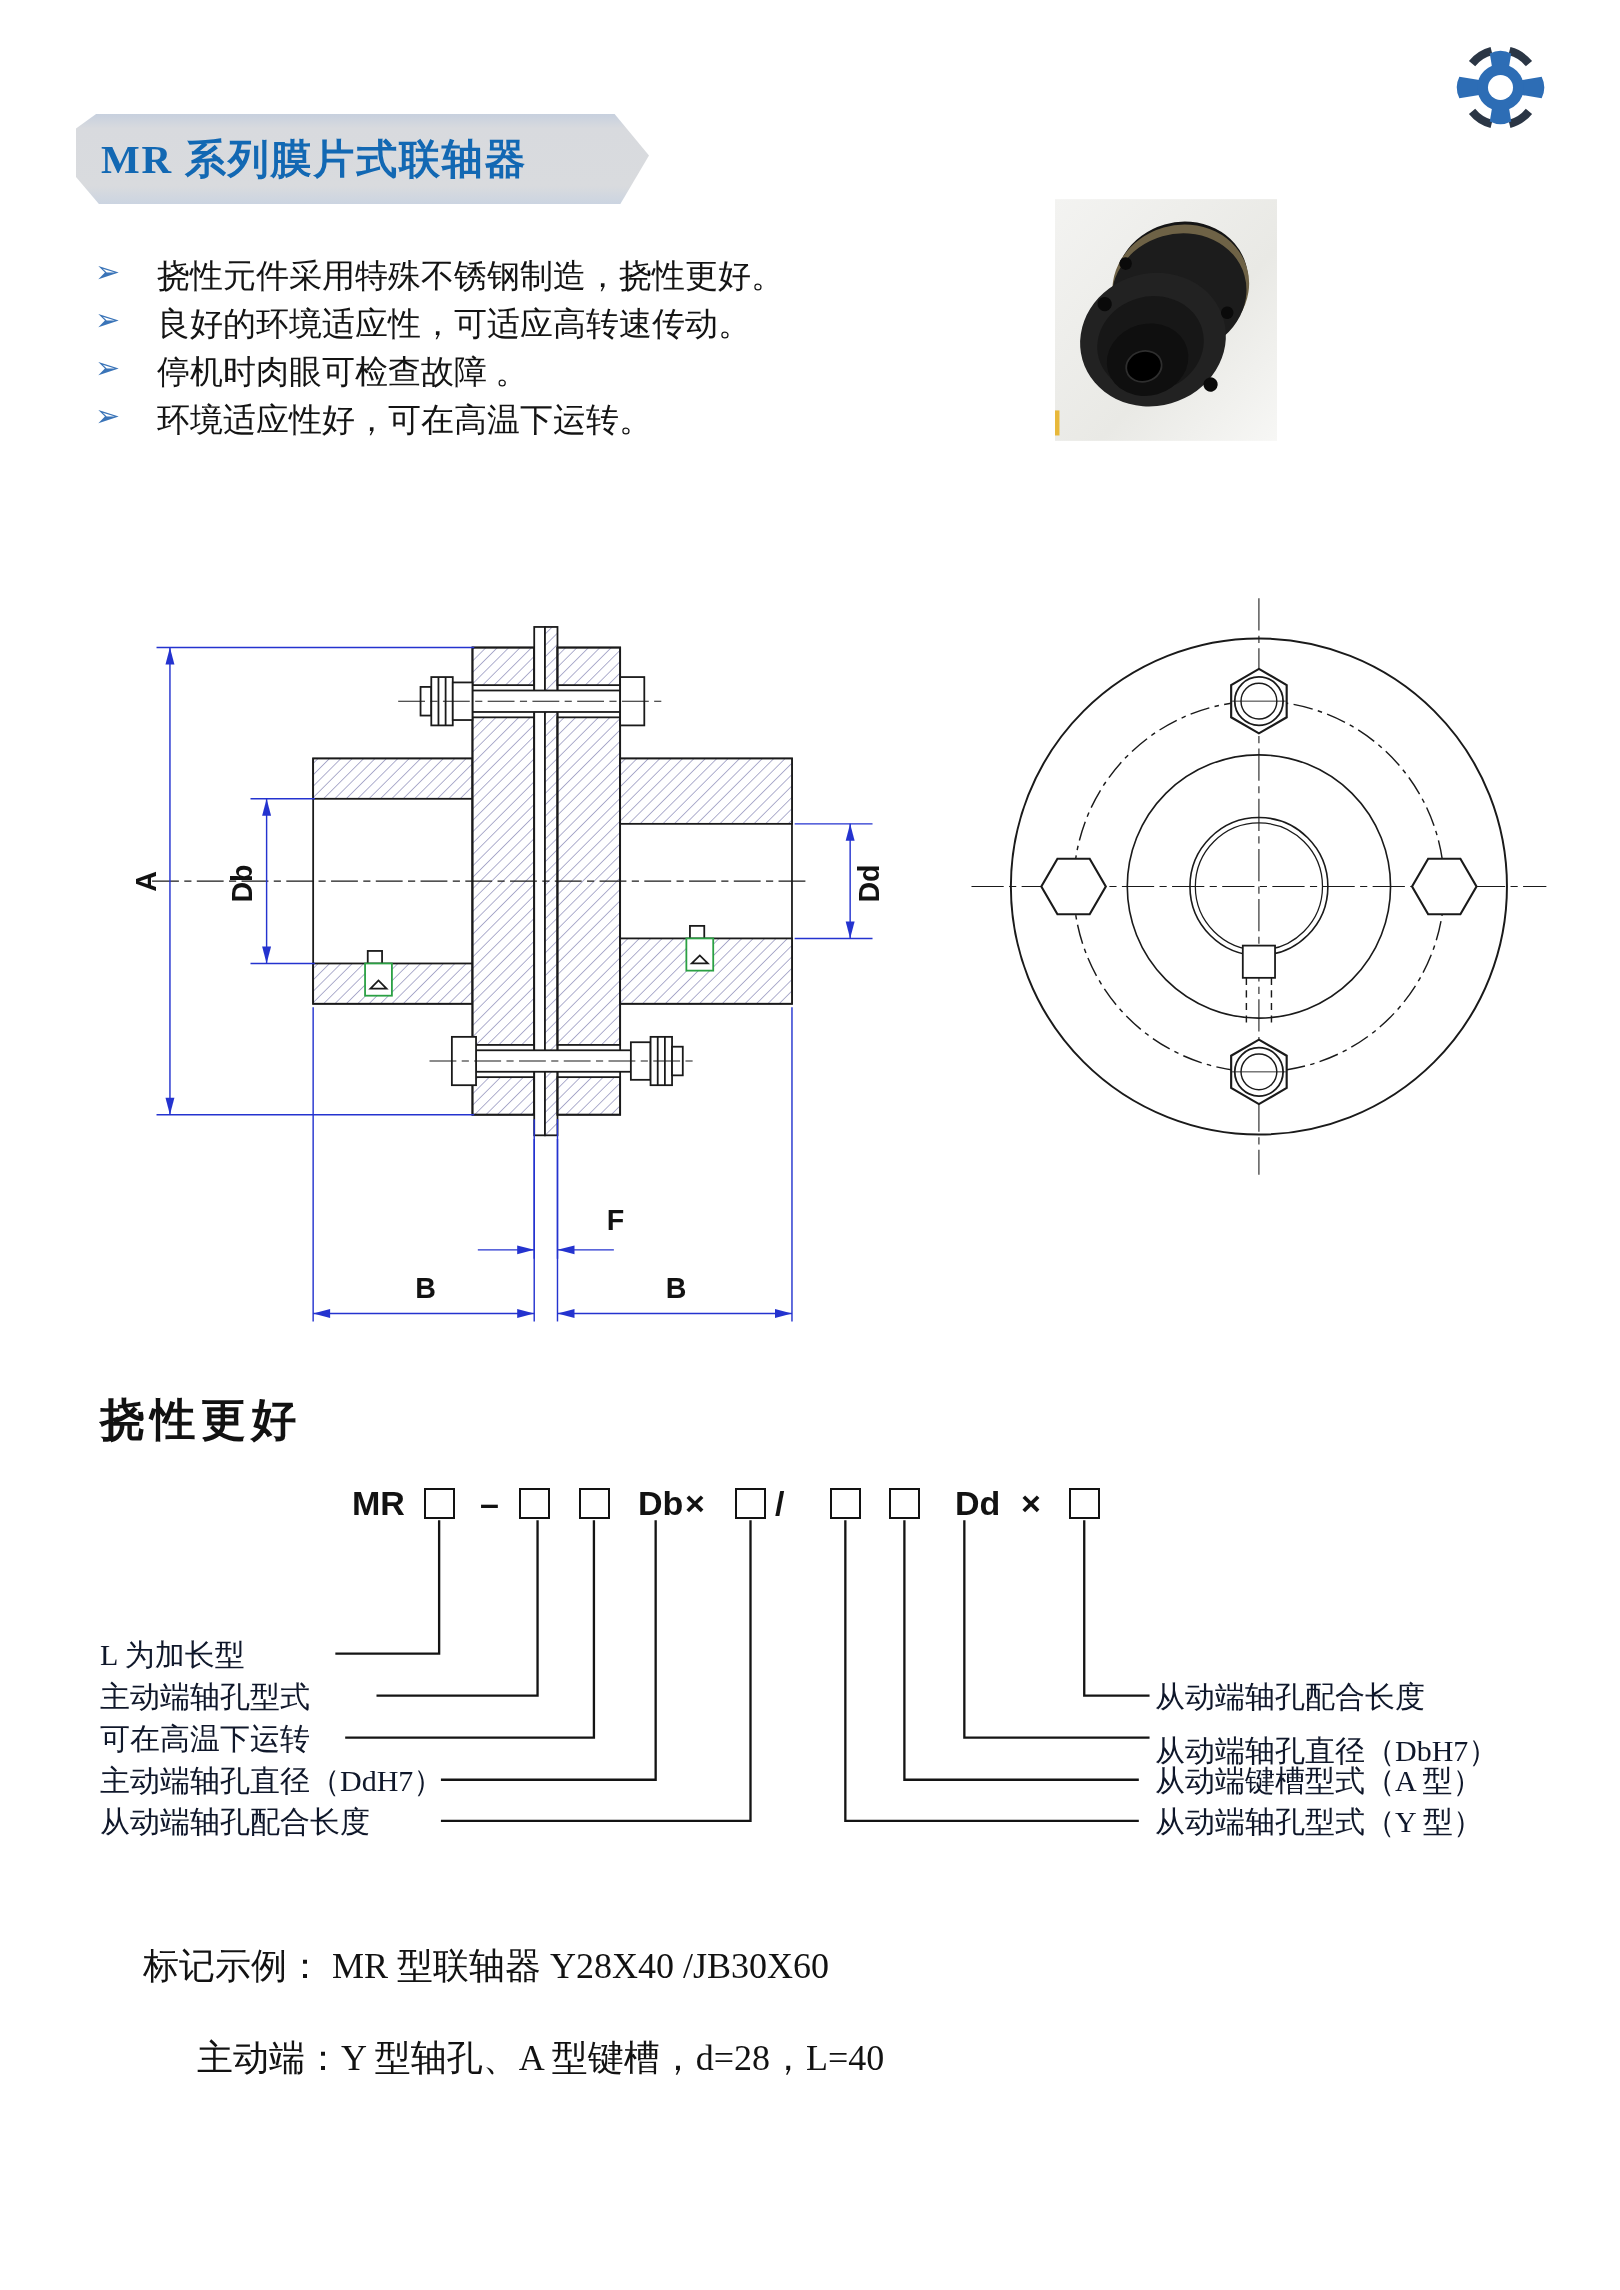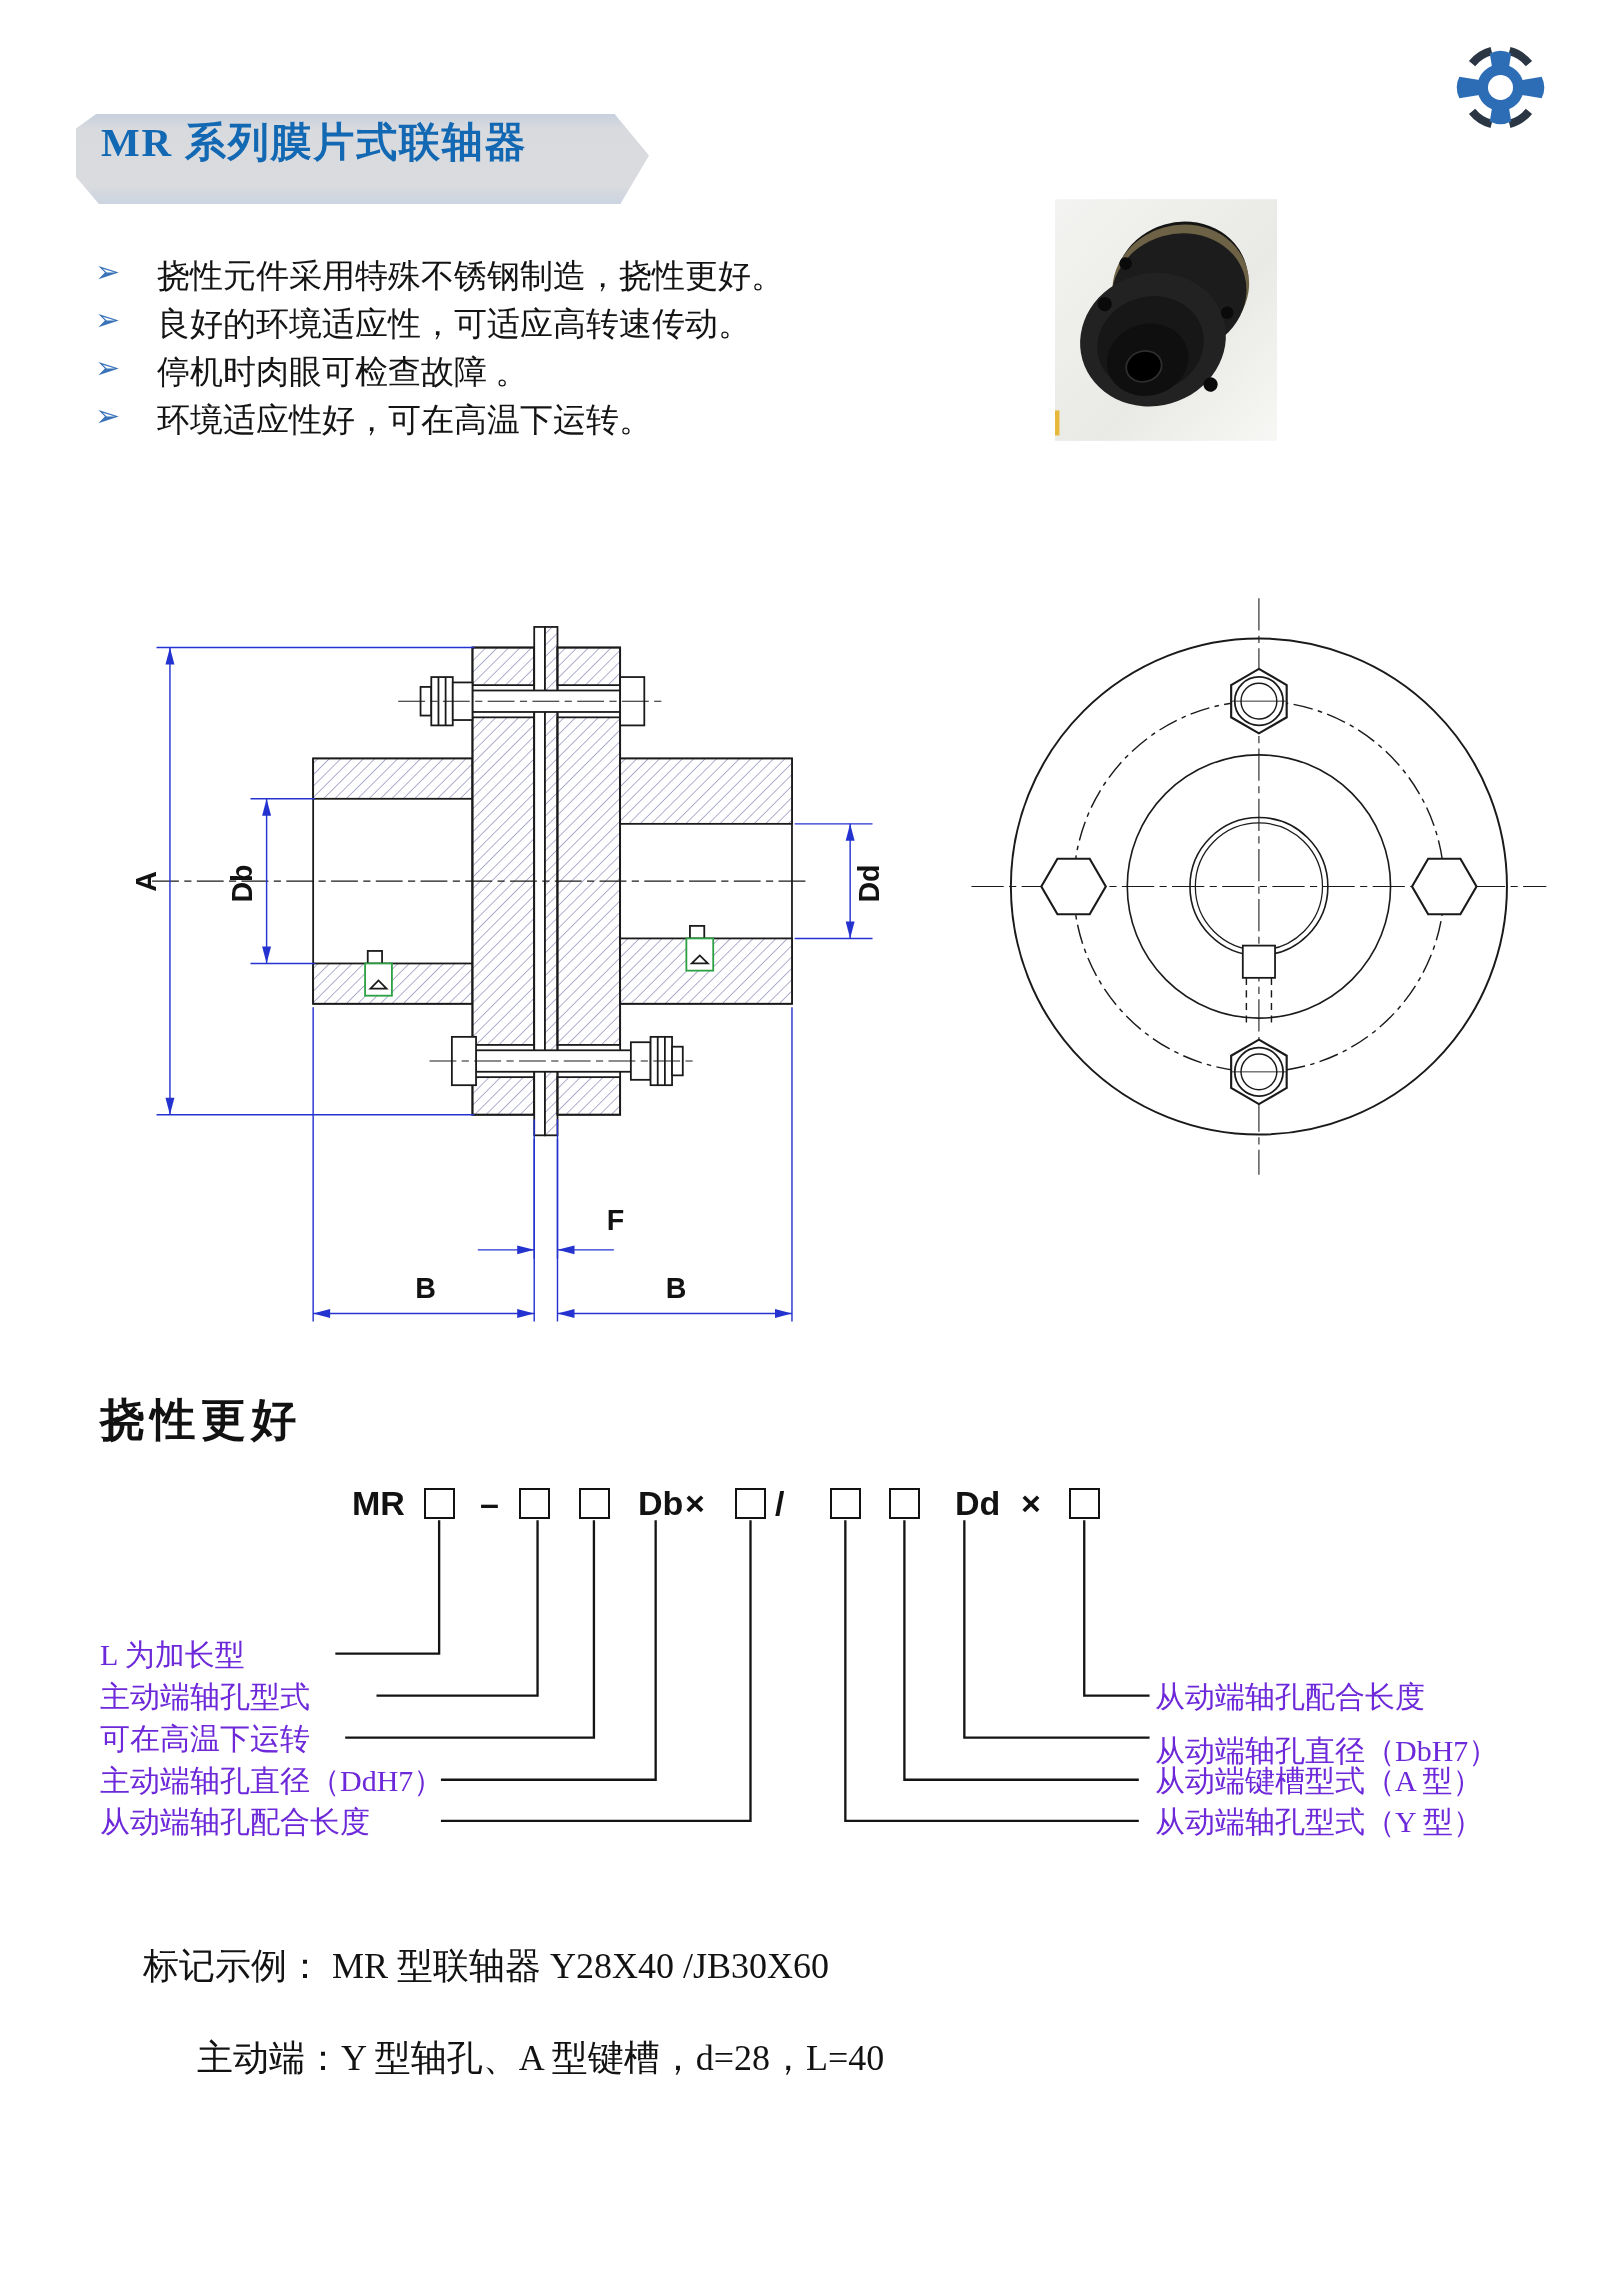--- a/index.html
+++ b/index.html
@@ -4,21 +4,21 @@
 <style>
   html,body{margin:0;padding:0;background:#ffffff;}
   .page{position:relative;width:1620px;height:2291px;background:#ffffff;overflow:hidden;
         font-family:"Liberation Serif", serif;color:#141414;}
   .abs{position:absolute;}
 
   
   .banner{left:76px;top:114px;width:573px;height:90px;
           background:linear-gradient(180deg,#c7d0de 0%,#d8dade 16%,#d9dbde 80%,#cbd4e1 100%);
           clip-path:polygon(3.5% 0%, 94% 0%, 100% 46%, 95% 100%, 4% 100%, 0% 70%, 0% 16%);}
-  .banner-title{left:101px;top:97px;width:537px;height:90px;line-height:90px;
+  .banner-title{left:101px;top:114px;width:537px;height:90px;line-height:90px;
           font-size:41px;font-weight:bold;color:#1268b3;letter-spacing:1.8px;
           font-family:"Liberation Serif", serif;}
 
   
   .logo{left:1454px;top:39px;width:93px;height:97px;}
 
   
   .feat{left:0;height:47px;font-size:33px;white-space:nowrap;}
   .feat .arr{position:absolute;left:95px;top:0;font-size:30px;color:#3a74b8;}
   .feat .txt{position:absolute;left:157px;top:0;color:#141414;}
@@ -31,21 +31,21 @@
   
   .sideview{left:116px;top:618px;width:806px;height:716px;}
   .frontview{left:967px;top:573px;width:591px;height:627px;}
 
   
   .mm-heading{left:100px;top:1390px;font-size:45px;font-weight:600;color:#121212;letter-spacing:5.4px;}
   .ftoken{top:1476px;height:54px;line-height:54px;font-size:34px;font-weight:600;
           font-family:"Liberation Sans", sans-serif;color:#121212;white-space:nowrap;margin-left:7px;}
   .fbox{top:1488px;width:27px;height:27px;border:2.7px solid #121212;background:#fff;}
   .connectors{left:0;top:1514px;width:1620px;height:340px;}
-  .mlabel{height:41px;line-height:41px;font-size:30px;color:#6d28d9;white-space:nowrap;}
+  .mlabel{height:41px;line-height:41px;font-size:30px;color:#0f172a;white-space:nowrap;}
   .mlabel.left{left:100px;}
   .mlabel.right{left:1155px;}
 
   
   .ex-line{font-size:36px;color:#121212;white-space:nowrap;font-weight:500;}
 </style>
 </head>
 <body>
 
 <div class="page">

